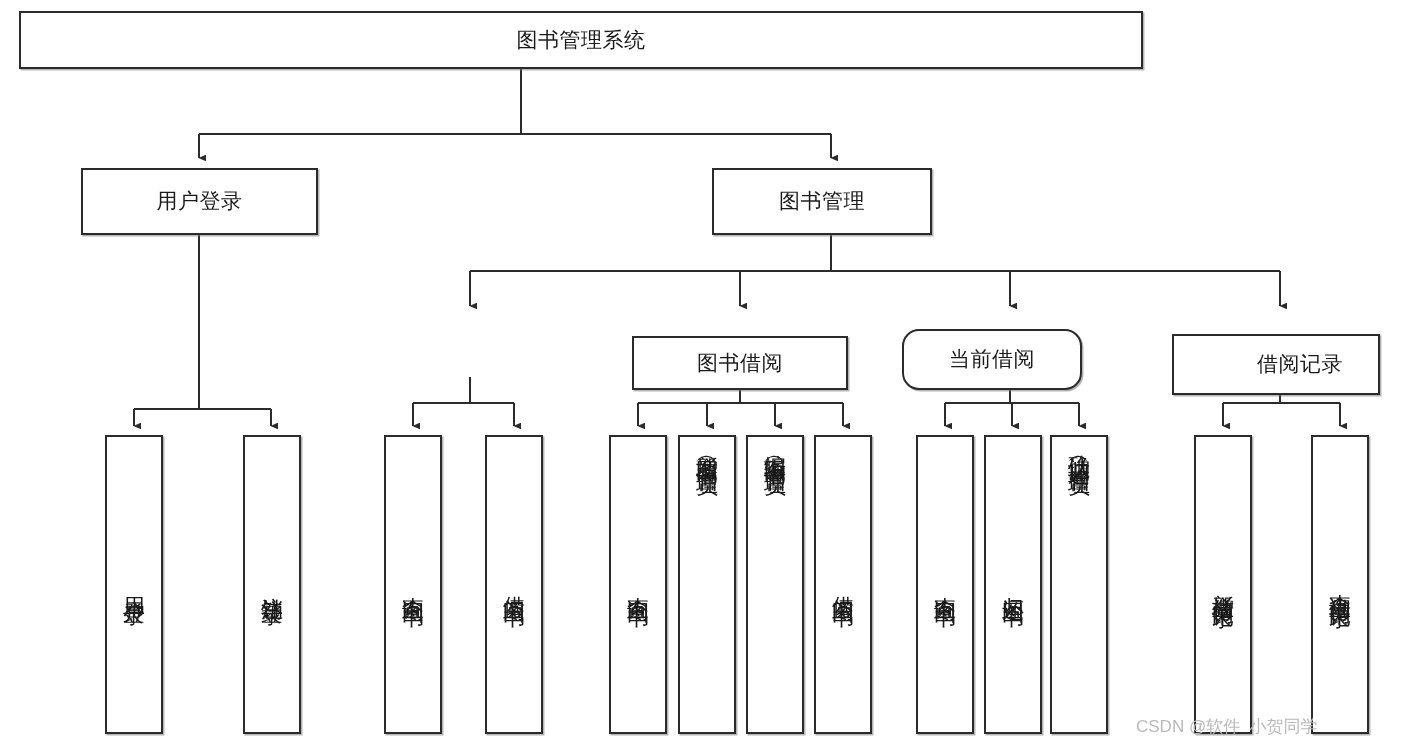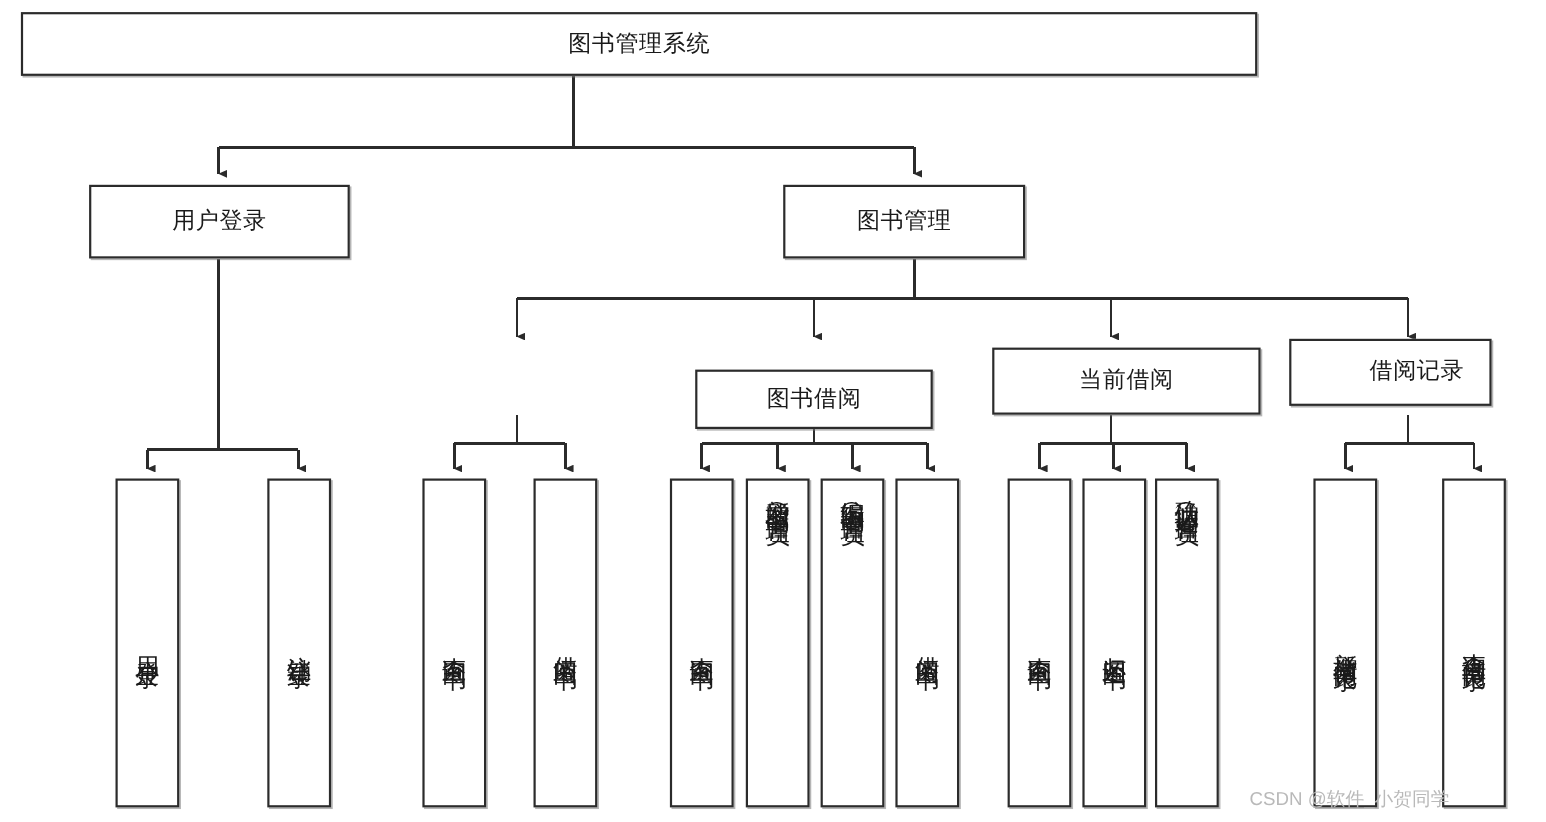--- a/index.html
+++ b/index.html
@@ -146,25 +146,25 @@
 
   <div class="node horiz" style="left:712px; top:168px; width:220px; height:67px;">
     <span class="node-label">图书管理</span>
   </div>
 
 
   <div class="node horiz" style="left:632px; top:316px; width:216px; height:54px;margin-top:20px;">
     <span class="node-label">图书借阅</span>
   </div>
 
-  <div class="node horiz" style="left:902px; top:316px; width:244px; height:61px;">
+  <div class="node horiz" style="left:902px; top:329px; width:180px; height:61px;border-radius:17px;">
     <span class="node-label">当前借阅</span>
   </div>
 
-  <div class="node horiz" style="left:1172px; top:308px; width:184px; height:61px;padding-left:48px;">
+  <div class="node horiz" style="left:1172px; top:334px; width:208px; height:61px;padding-left:48px;">
     <span class="node-label">借阅记录</span>
   </div>
 
   <div class="node vert center-text" style="left:105px; top:435px; width:58px; height:299px;">
     <span class="node-label">用户登录</span>
   </div>
 
   <div class="node vert center-text" style="left:243px; top:435px; width:58px; height:299px;">
     <span class="node-label">注销登录</span>
   </div>

